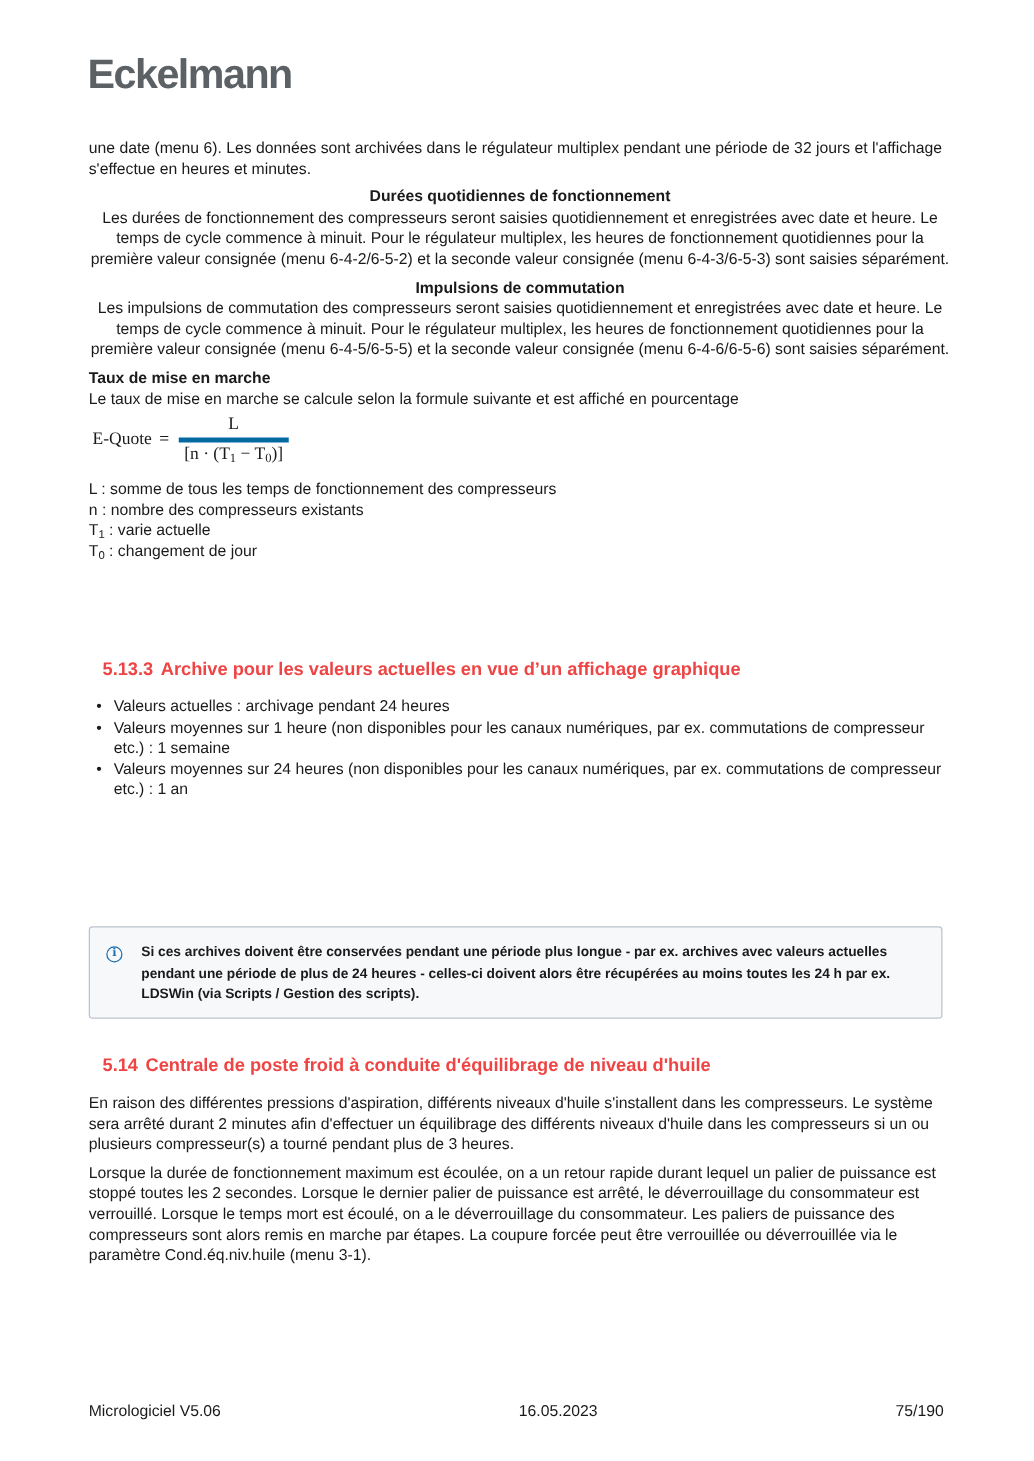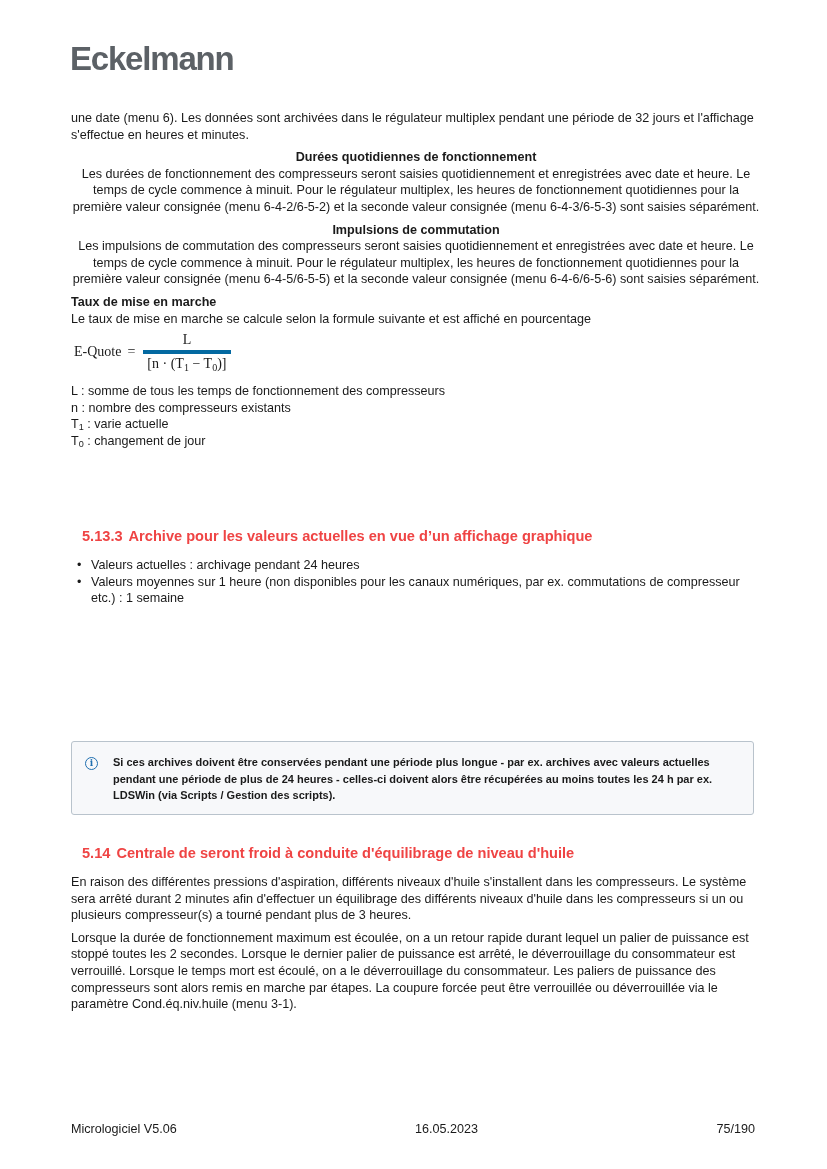--- a/index.html
+++ b/index.html
@@ -97,29 +97,30 @@
     </div>
   </div>
 </div>
 
 <h2 style="top:528px"><span class="h-num">5.13.3</span><span>Archive pour les valeurs actuelles en vue d’un affichage graphique</span></h2>
 
 <div class="sec" style="top:557px">
   <ul>
     <li>Valeurs actuelles : archivage pendant 24 heures</li>
     <li>Valeurs moyennes sur 1 heure (non disponibles pour les canaux numériques, par ex. commutations de compresseur etc.) : 1 semaine</li>
+    <li>Valeurs moyennes sur 24 heures (non disponibles pour les canaux numériques, par ex. commutations de compresseur etc.) : 1 an</li>
   </ul>
 </div>
 
 <div class="info">
   <div class="info-icon">i</div>
   <div class="info-text"><span>Si ces archives doivent être conservées pendant une période plus longue - par ex. archives avec </span><b>valeurs actuelles</b><span> pendant une période de plus de 24 heures - celles-ci doivent alors être récupérées </span><b>au moins</b><span> toutes les 24 h par ex. LDSWin (via Scripts / Gestion des scripts).</span></div>
 </div>
 
-<h2 style="top:845px"><span class="h-num">5.14</span><span>Centrale de seront froid à conduite d'équilibrage de niveau d'huile</span></h2>
+<h2 style="top:845px"><span class="h-num">5.14</span><span>Centrale de poste froid à conduite d'équilibrage de niveau d'huile</span></h2>
 
 <div class="sec" style="top:874px">
   <p>En raison des différentes pressions d'aspiration, différents niveaux d'huile s'installent dans les compresseurs. Le système sera arrêté durant 2 minutes afin d'effectuer un équilibrage des différents niveaux d'huile dans les compresseurs si un ou plusieurs compresseur(s) a tourné pendant plus de 3 heures.</p>
   <p>Lorsque la durée de fonctionnement maximum est écoulée, on a un retour rapide durant lequel un palier de puissance est stoppé toutes les 2 secondes. Lorsque le dernier palier de puissance est arrêté, le déverrouillage du consommateur est verrouillé. Lorsque le temps mort est écoulé, on a le déverrouillage du consommateur. Les paliers de puissance des compresseurs sont alors remis en marche par étapes. La coupure forcée peut être verrouillée ou déverrouillée via le paramètre Cond.éq.niv.huile (menu 3-1).</p>
 </div>
 
 <div class="footer">
   <span>Micrologiciel V5.06</span>
   <span>16.05.2023</span>
   <span>75/190</span>

